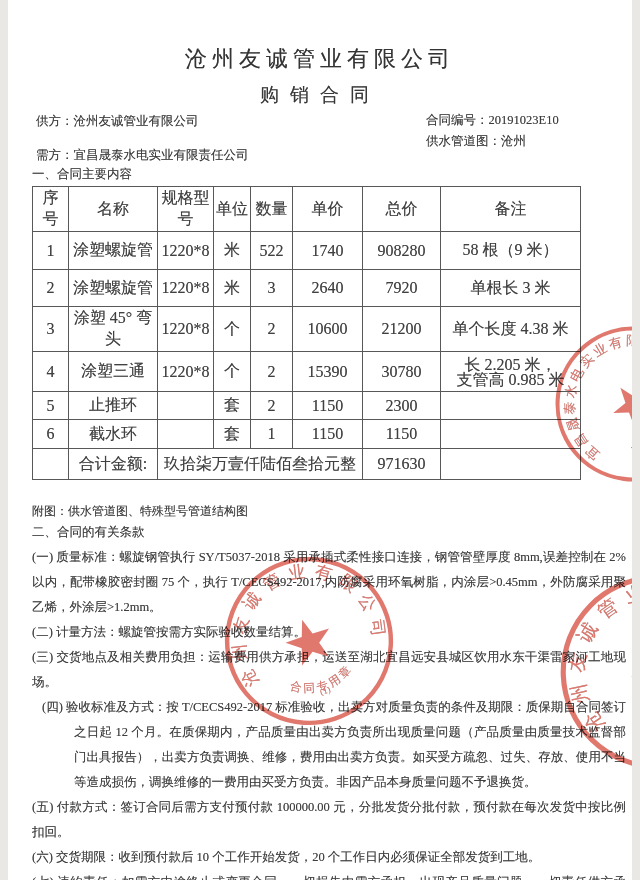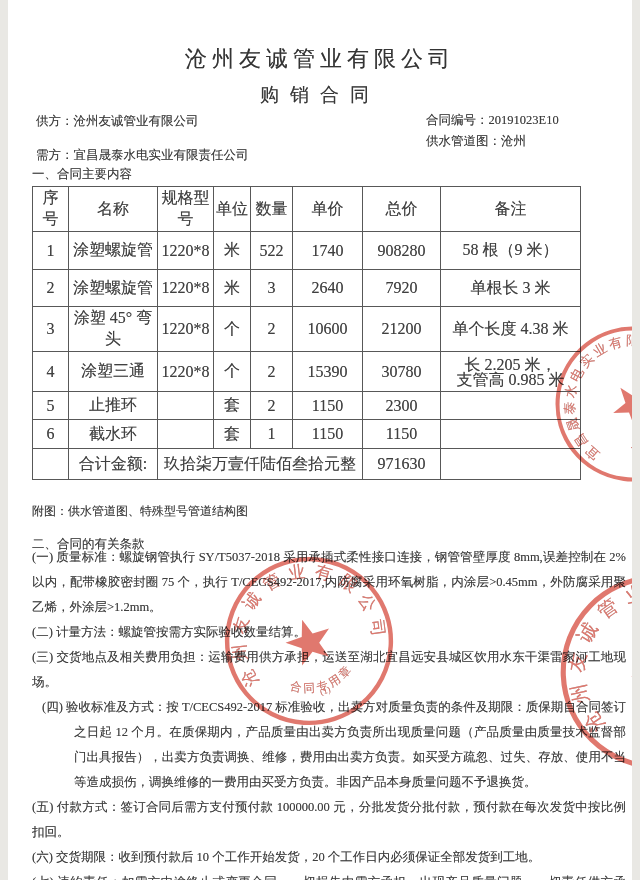--- a/index.html
+++ b/index.html
@@ -21,21 +21,21 @@
               border-collapse:collapse;table-layout:fixed;font-size:16px;margin-left:14px;}
   table.items th,table.items td{
     border:1px solid #585858;text-align:center;vertical-align:middle;
     padding:1px 2px;font-weight:normal;color:#404040;overflow:hidden;}
   tr.rh0{height:33px}tr.rh1{height:38px}tr.rh2{height:37px}tr.rh3{height:36px}
   tr.rh4{height:40px}tr.rh5{height:28px}tr.rh6{height:29px}tr.rht{height:31px}
   .remark2line{line-height:15px;}
   .note-box{position:absolute;top:460px;left:22px;width:540px;box-sizing:border-box;
             border:1px solid #585858;font-size:11.5px;padding:9px 4px 9px 4px;color:#404040;}
   .attachment{position:absolute;top:503px;left:24px;font-size:12px;}
-  .sec2-heading{position:absolute;top:536px;left:24px;font-size:12.5px;font-family:Liberation Mono, monospace;}
+  .sec2-heading{position:absolute;top:524px;left:24px;font-size:12.5px;font-family:Liberation Mono, monospace;}
   .clauses{position:absolute;top:545px;left:24px;width:594px;
            font-size:12.5px;line-height:25px;text-align:justify;color:#3e3e3e;}
   .clauses p{margin:0;}
   .clauses p.hang{padding-left:32px;text-indent:-32px;margin-left:10px;}
   .seal{position:absolute;mix-blend-mode:multiply;opacity:.82;color:#d95a4e;}
   .seal svg{display:block;width:100%;height:auto;overflow:visible;}
   #seal-buyer{left:543px;top:322px;width:164px;transform:rotate(-38deg);}
   #seal-seller-center{left:212px;top:552px;width:178px;transform:rotate(-18deg);}
   #seal-seller-right{left:547px;top:569px;width:206px;transform:rotate(-24deg);}
 </style>

